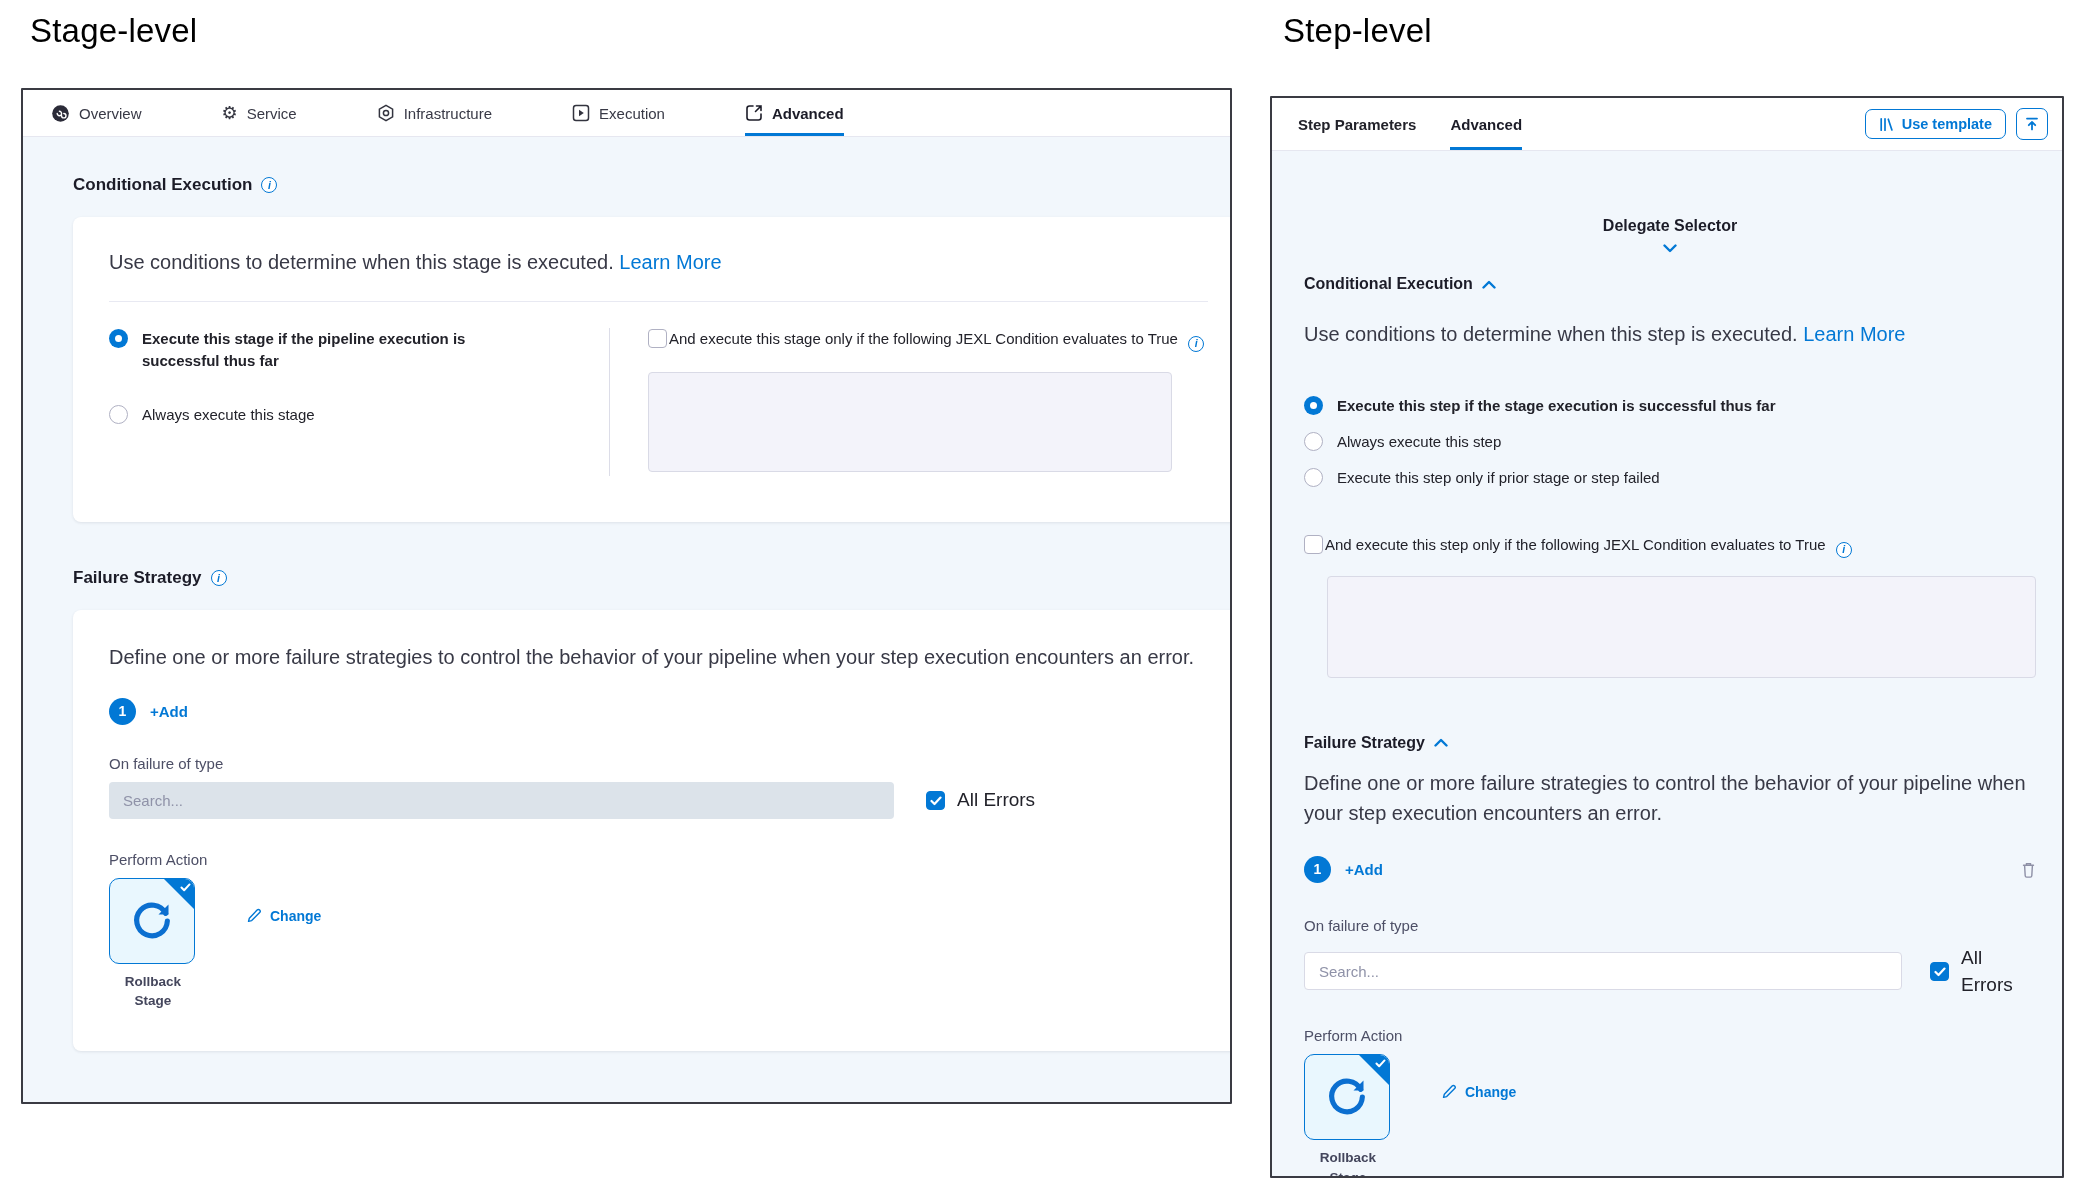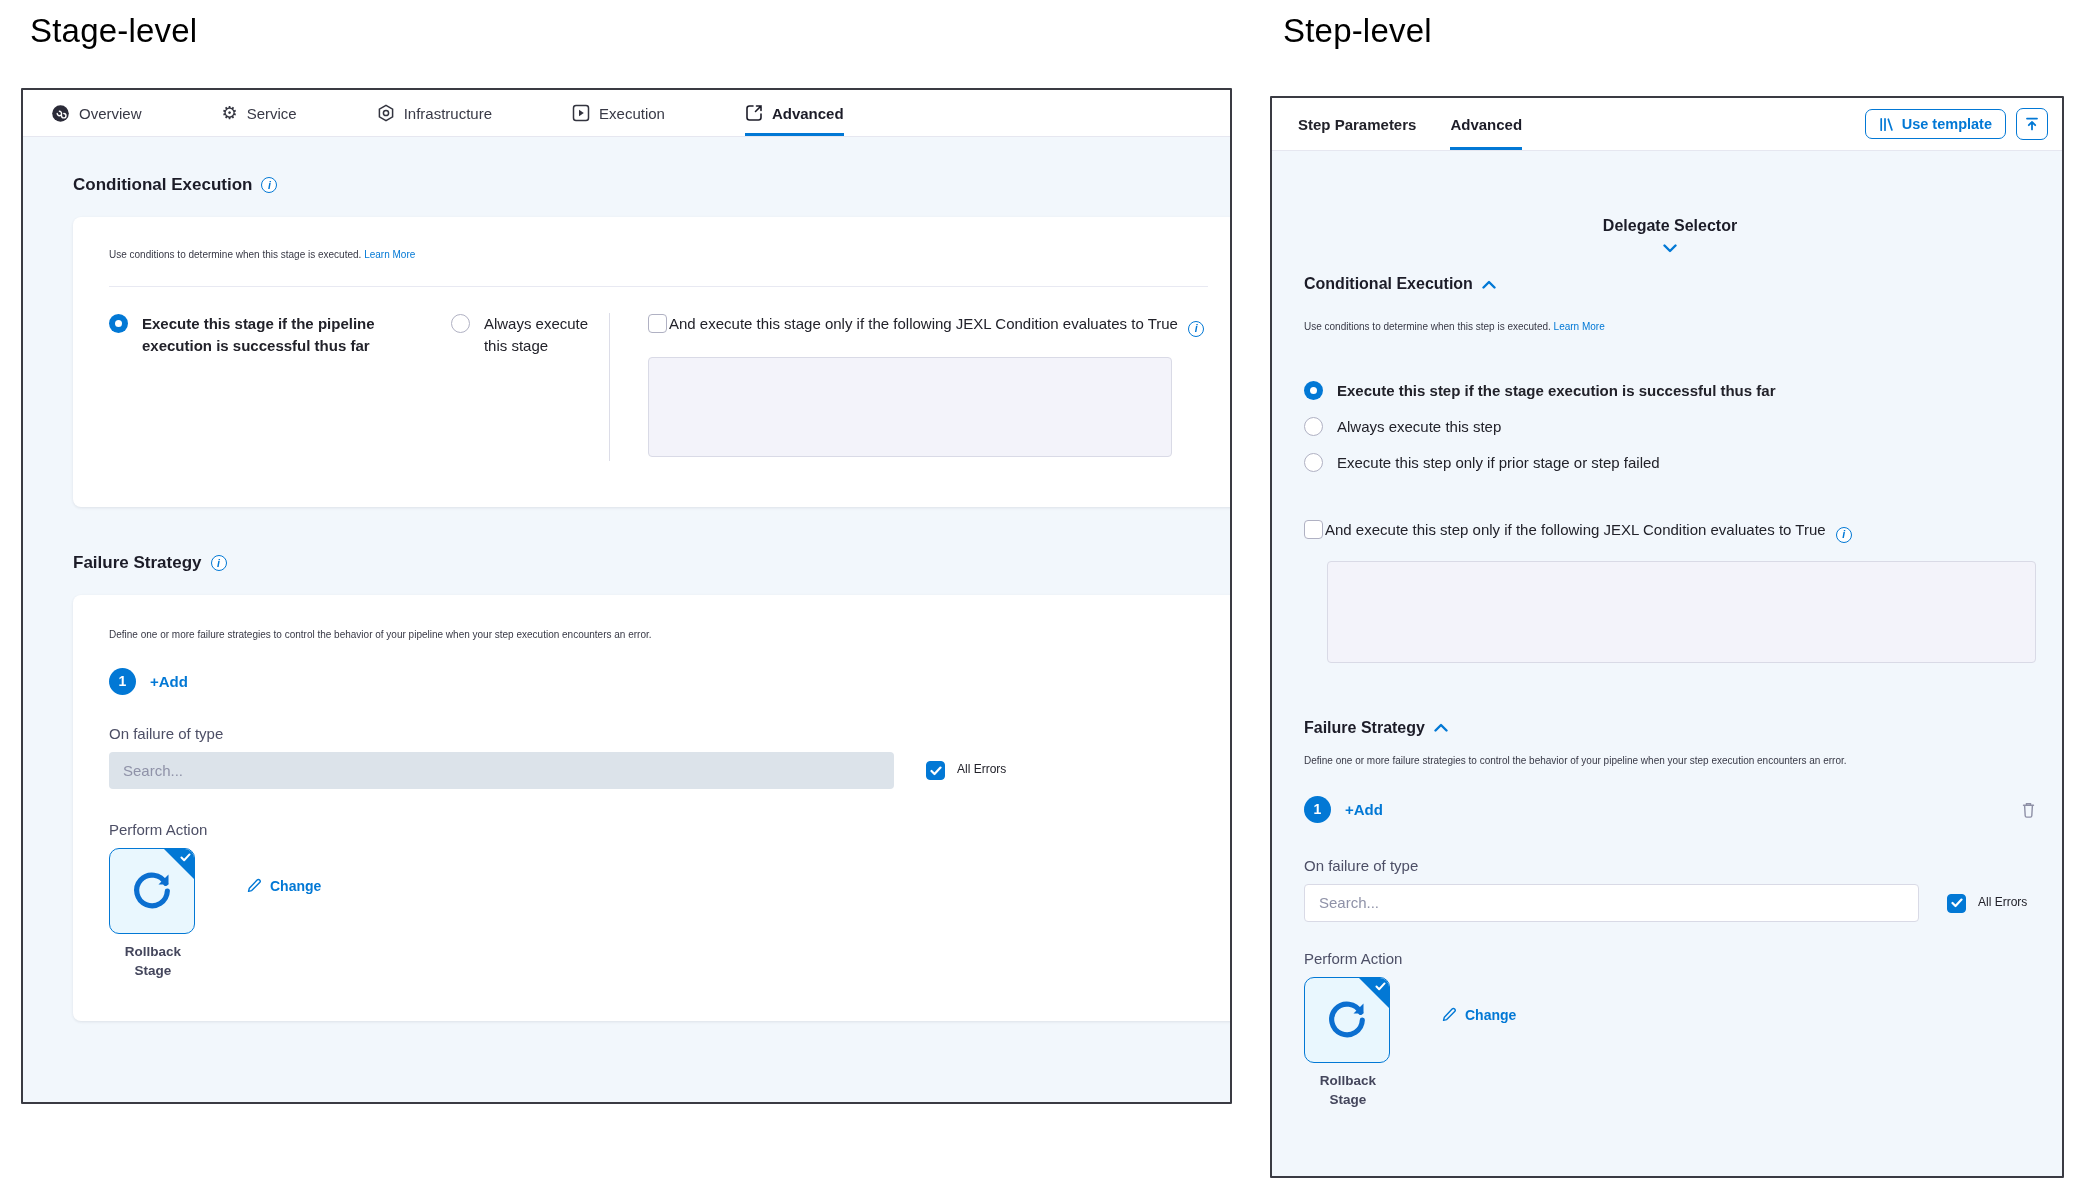--- a/index.html
+++ b/index.html
@@ -29,26 +29,26 @@
   #step-panel .content { padding:0 26px 0 32px; }
 
   .section-heading { display:flex; align-items:center; gap:9px; font-size:17px; font-weight:700; color:#1c1c28; }
   .info-icon { width:16px; height:16px; min-width:16px; border:1.4px solid #0278d5; border-radius:50%; color:#0278d5; font-size:10.5px; font-weight:700; font-style:italic; display:inline-flex; align-items:center; justify-content:center; background:#fff; }
   .chev { display:inline-flex; }
 
   .card { background:#fff; border-radius:8px; box-shadow:0 1px 3px rgba(40,41,61,.10); margin-right:-14px; }
   #cond-card { margin-top:22px; padding:30px 36px 46px 36px; }
   #fail-card { margin-top:22px; padding:32px 36px 40px 36px; }
 
-  .desc { font-size:10px; color:#383946; line-height:1.5; }
+  .desc { font-size:20px; color:#383946; line-height:1.5; }
   .link { color:#0278d5; text-decoration:none; cursor:pointer; }
   .card-divider { border:none; border-top:1px solid #e8e9f2; margin-top:24px; }
 
   .cond-cols { display:flex; margin-top:26px; }
-  .cond-col-left { width:500px; display:flex; flex-direction:row; gap:32px; }
+  .cond-col-left { width:500px; display:flex; flex-direction:column; gap:32px; }
   .v-divider { width:1px; background:#dcdde8; align-self:stretch; }
   .cond-col-right { flex:1; padding-left:38px; }
 
   .radio-row { display:flex; align-items:flex-start; gap:14px; cursor:pointer; }
   .radio { width:19px; height:19px; min-width:19px; border-radius:50%; border:1px solid #b0b1c3; background:#fff; position:relative; margin-top:1px; }
   .radio.selected { border:none; background:#0278d5; }
   .radio.selected::after { content:""; position:absolute; left:6px; top:6px; width:7px; height:7px; border-radius:50%; background:#fff; }
   .radio-label { font-size:15px; color:#22222a; line-height:1.45; }
   .radio-row.selected .radio-label { font-weight:700; }
 
@@ -68,21 +68,21 @@
 
   .field-label { font-size:15px; color:#4d4f66; }
   .search-row { display:flex; align-items:center; margin-top:10px; }
   .search-input { height:37px; border-radius:4px; font-size:15px; padding:0 14px; font-family:inherit; outline:none; }
   #stage-search { width:785px; background:#dce3ea; border:none; color:#5f6276; }
   #step-search { width:615px; background:#fff; border:1px solid #d9dae6; height:38px; color:#383946; }
   .search-input::placeholder { color:#8f92a8; }
   .all-errors { display:flex; align-items:center; gap:12px; cursor:pointer; }
   #stage-panel .all-errors { margin-left:32px; }
   #step-panel .all-errors { margin-left:28px; }
-  .all-errors .check-label { font-size:12px; }
+  .all-errors .check-label { font-size:19px; }
 
   .action-row { display:flex; align-items:flex-start; margin-top:10px; }
   .action-card { width:86px; height:86px; background:#e9f7fe; border:1.6px solid #0278d5; border-radius:10px; position:relative; display:flex; align-items:center; justify-content:center; overflow:hidden; cursor:pointer; }
   .corner-tri { position:absolute; top:-1px; right:-1px; width:0; height:0; border-top:32px solid #0278d5; border-left:32px solid transparent; }
   .corner-check { position:absolute; top:4px; right:3px; }
   .change-link { display:flex; align-items:center; gap:8px; color:#0278d5; font-weight:700; font-size:14px; margin:30px 0 0 50px; cursor:pointer; }
   .action-label { width:88px; text-align:center; font-size:13.5px; color:#44465c; line-height:1.45; margin-top:8px; font-weight:700; }
 
   
   #stage-cond-heading { margin-top:38px; }

